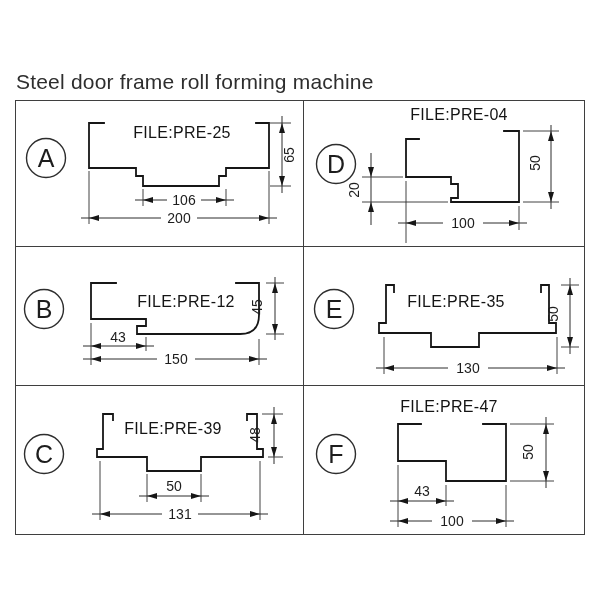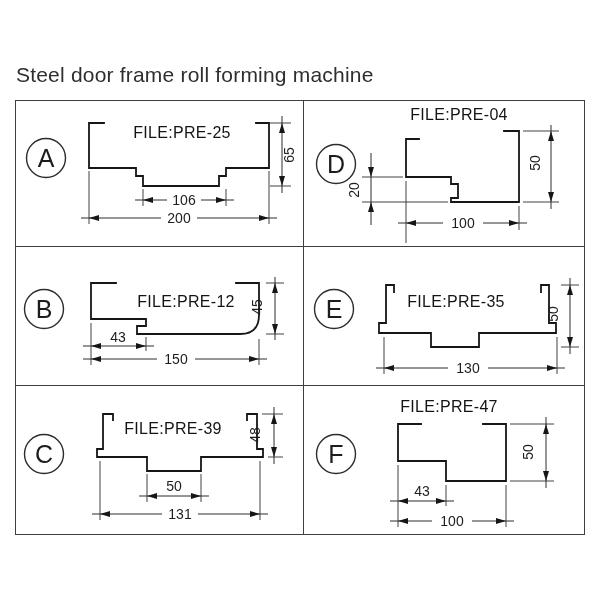--- a/index.html
+++ b/index.html
@@ -1,21 +1,21 @@
 <!DOCTYPE html>
 <html><head>
 <meta charset="utf-8">
 <style>
   html,body{margin:0;padding:0;background:#ffffff;}
   .sheet{
     position:relative;width:600px;height:600px;background:#ffffff;overflow:hidden;
     font-family:"Liberation Sans", sans-serif;color:#222;
   }
   .page-title{
-    position:absolute;left:16px;top:63px;font-size:21px;letter-spacing:0.2px;
+    position:absolute;left:16px;top:70px;font-size:21px;letter-spacing:0.2px;
     color:#2e2e2e;white-space:nowrap;
   }
   .grid{
     position:absolute;left:15px;top:100px;width:568px;height:433px;
     border:1px solid #3f3f3f;display:grid;
     grid-template-columns:288px 280px;grid-template-rows:146px 139px 148px;
   }
   .cell{position:relative;overflow:hidden;}
   .cell.cl{border-right:1px solid #3f3f3f;}
   .cell.rt{border-bottom:1px solid #3f3f3f;}

